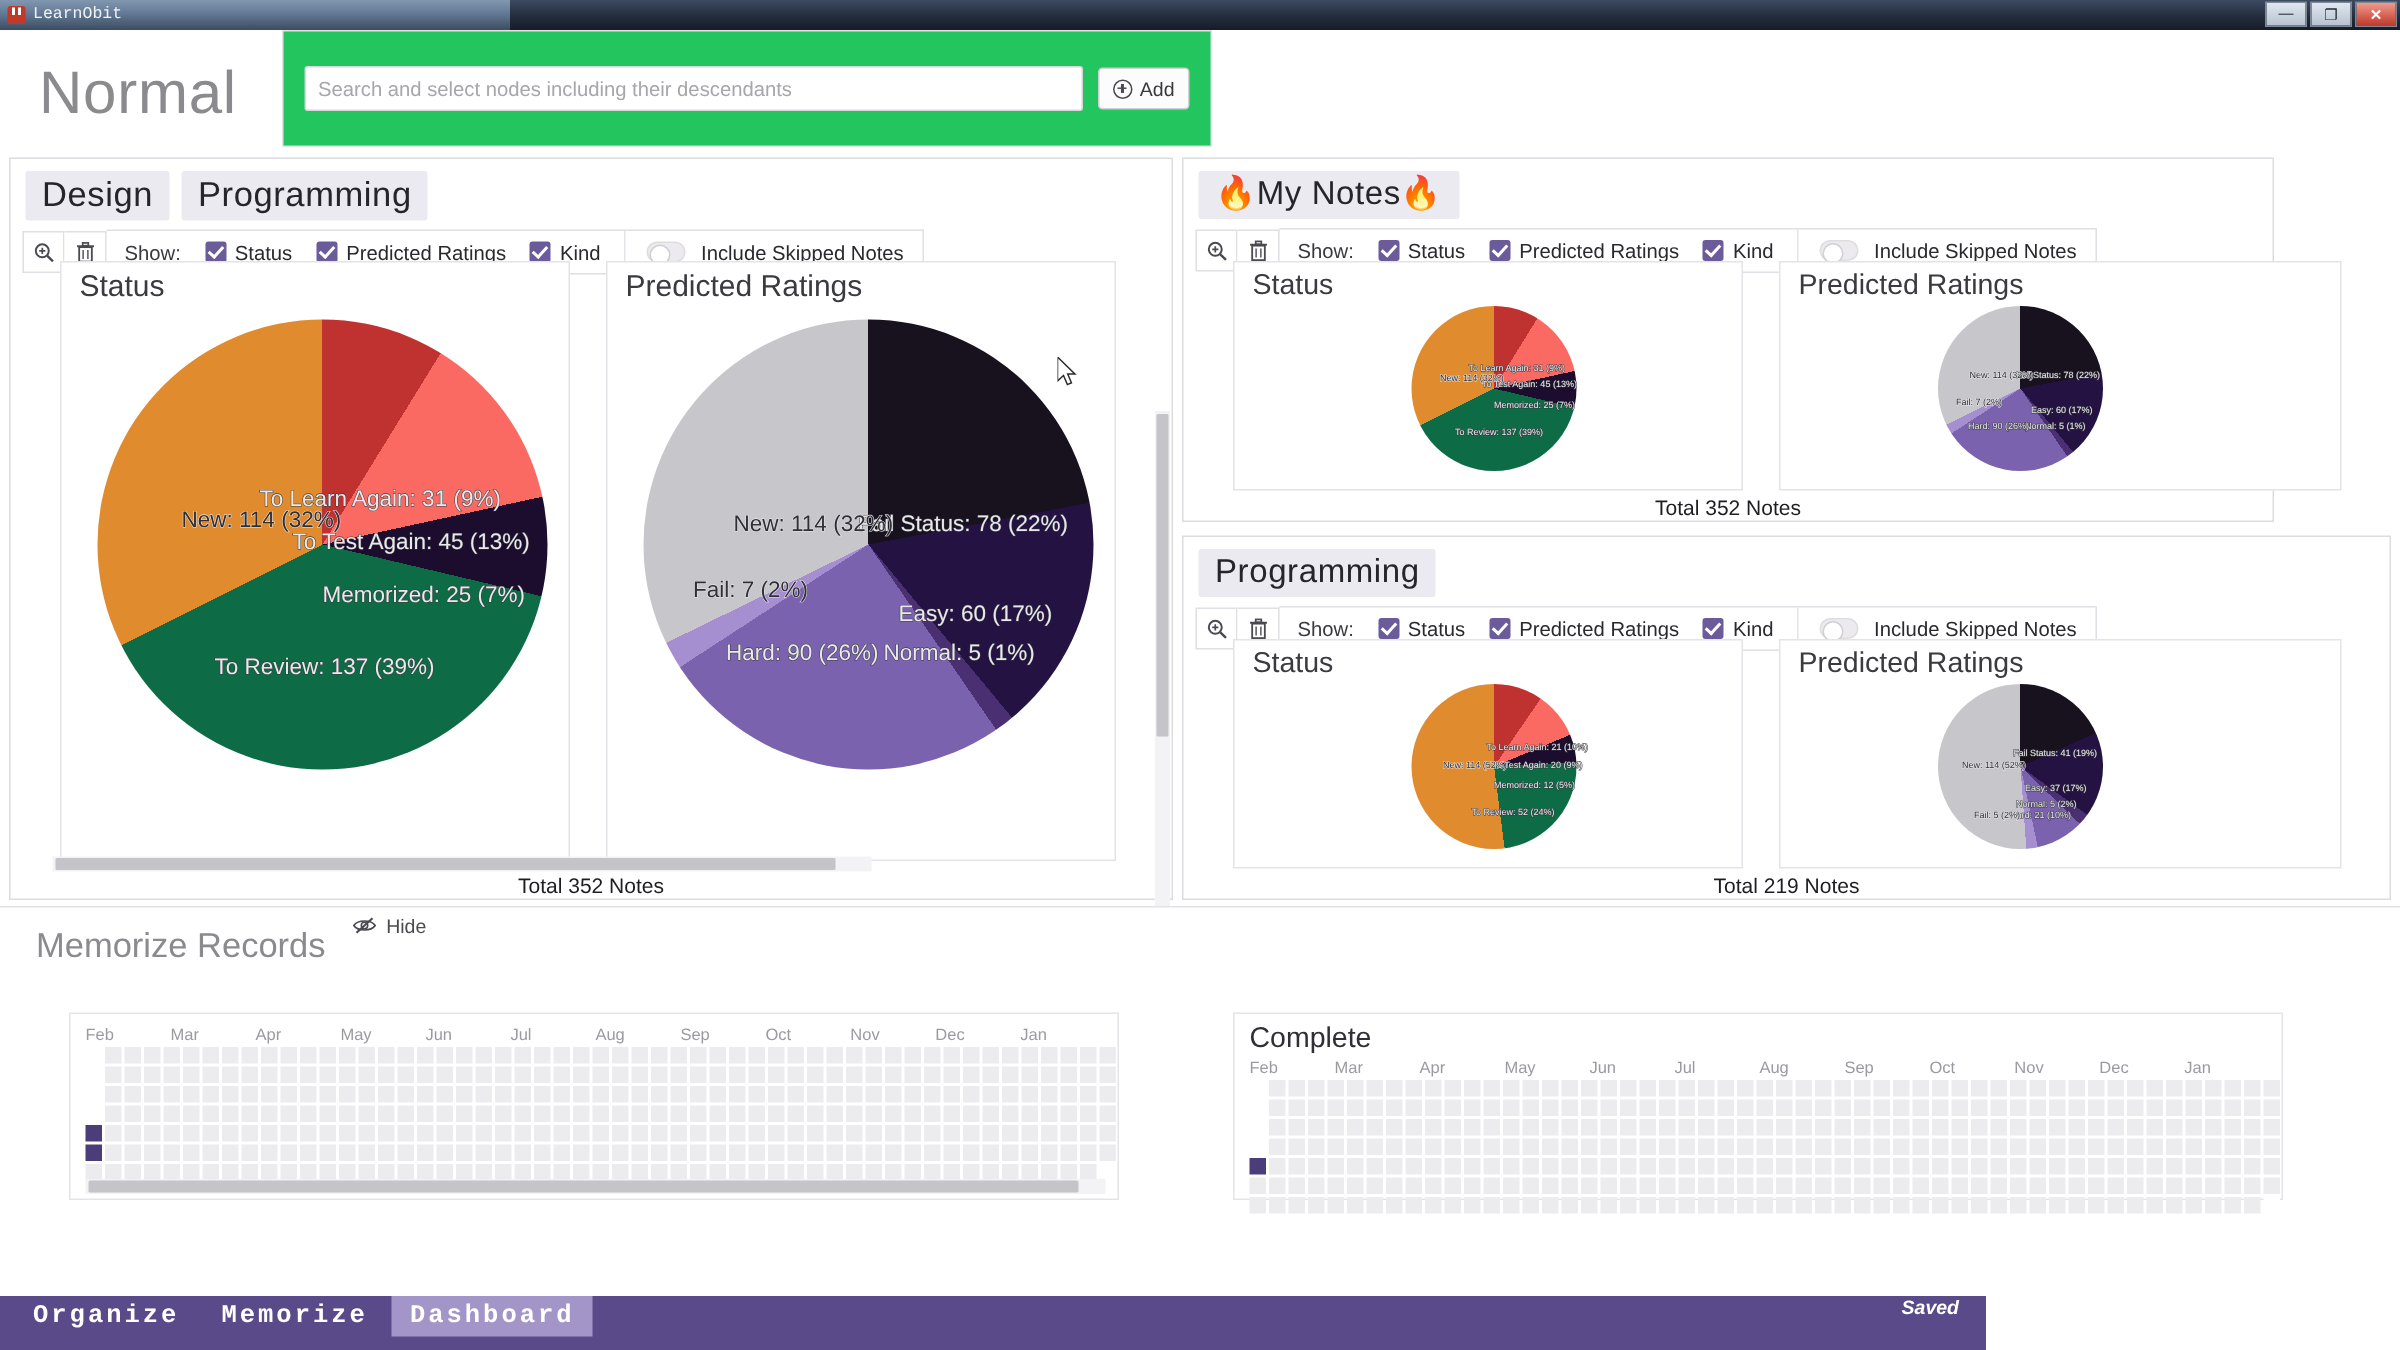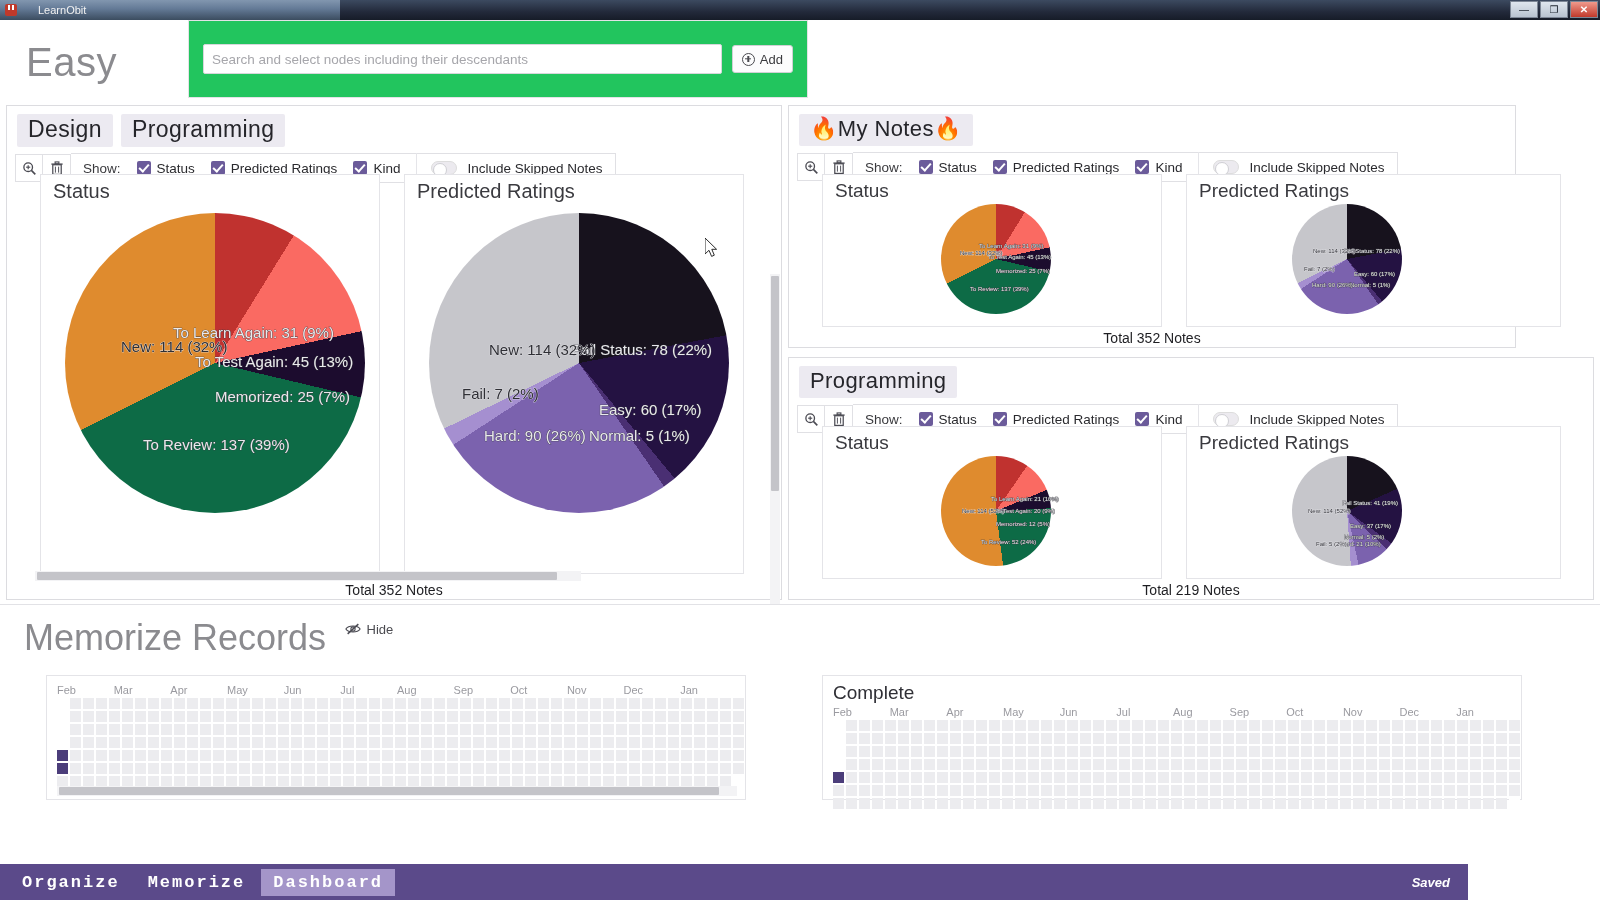--- a/index.html
+++ b/index.html
@@ -26,22 +26,21 @@
     opacity:.85;
   }
   #app-icon{
     width:12px;height:12px;border-radius:2px;
     background:#c0392b; position:relative; z-index:3;
   }
   #app-icon::before{content:"";position:absolute;left:3px;top:1px;width:2px;height:5px;background:#fff;}
   #app-icon::after{content:"";position:absolute;left:7px;top:1px;width:2px;height:5px;background:#fff;}
   #tb-title{
     font-size:11px; color:#f2f2f2; position:relative; z-index:3;
-    font-family:Liberation Sans, sans-serif;
-    margin-left:16px;
+    font-family:Liberation Mono, monospace;
   }
   .tb-btns{ position:absolute; right:2px; top:1px; display:flex; gap:2px; z-index:4;}
   .tb-btn{
     width:28px;height:17px;border:1px solid #7d8796;
     background:linear-gradient(180deg,#dfe6ee,#b8c3d0);
     display:flex;align-items:center;justify-content:center;
     font-size:10px;color:#1d242e;
   }
   .tb-btn.close{ background:linear-gradient(180deg,#f09a8c,#c0392b); color:#fff; font-weight:bold;}
 
@@ -153,21 +152,21 @@
 
   
   .vscroll{ position:absolute; width:10px; background:#f3f3f5; }
   .vscroll .thumb{ position:absolute; left:1px; width:8px; background:#c4c4c9; border-radius:1px;}
   .hscroll{ position:absolute; height:10px; background:#f3f3f5; }
   .hscroll .thumb{ position:absolute; top:1px; height:8px; background:#c4c4c9; border-radius:1px;}
 
   
   #mem-section{ position:absolute; left:0; top:604px; width:1600px; height:236px; background:#fff; border-top:1px solid #e2e2e6;}
   #mem-title{
-    font-size:36px;color:#8b8b8f;margin:12px 0 0 24px;display:inline-block;
+    font-size:23px;color:#8b8b8f;margin:12px 0 0 24px;display:inline-block;
     font-family:"Liberation Sans", sans-serif;
   }
   #hide-btn{
     display:inline-flex;align-items:center;gap:6px;margin-left:14px;
     font-size:13px;color:#4b4b50;cursor:pointer;vertical-align:14px;
   }
   .hm-card{
     position:absolute; top:70px; border:1px solid #e4e4e8; background:#fff;
     padding:6px 0 0 0;
   }
@@ -175,22 +174,22 @@
   .hm-months{ display:flex; padding:2px 0 2px 10px; }
   .hm-month{ font-size:11px;color:#9a9aa0; }
   .hm-grid{ display:flex; gap:2px; padding-left:10px; }
   .hm-col{ display:flex; flex-direction:column; gap:2px; }
   .hm-cell{ width:11px;height:11px;background:#ececef; }
   .hm-cell.filled{ background:#4b3d7a; }
   .hm-cell.blank{ background:#fff; }
 
   
   #bottombar{
-    position:absolute; left:0; bottom:0; width:1468px; height:36px;
-    background:#5b4a8a; display:flex; align-items:center; padding-left:10px; gap:4px;
+    position:absolute; left:0; bottom:0; width:1324px; height:36px;
+    background:#5b4a8a; display:flex; align-items:flex-start; padding-left:10px; gap:4px;
   }
   .bnav{
     font-family:"Liberation Mono", monospace;
     font-size:17px; letter-spacing:2px; color:#ffffff;
     padding:4px 12px; cursor:pointer; font-weight:bold;
   }
   .bnav.active{ background:#a495c9; color:#ffffff; }
   #saved{
     position:absolute; right:18px; font-size:13px; color:#ffffff;
     font-family:"Liberation Sans", sans-serif; font-weight:bold;font-style:italic;
@@ -213,21 +212,21 @@
     <div class="tb-btn">
         <span>❐</span>
       </div>
     <div class="tb-btn close">
         <span>✕</span>
       </div>
   </div>
 </div>
 
 <div id="header">
-  <div id="page-title">Easy</div>
+  <div id="page-title">Normal</div>
   <div id="search-wrap">
     <input id="search-input" type="text" placeholder="Search and select nodes including their descendants" style="">
     <div id="add-button">
       <span class="plus-circle"></span>
       <span>Add</span>
     </div>
   </div>
 </div>
 
 <div class="panel" id="left-panel" style="left:6px; top:105px; width:776px; height:495px;">

